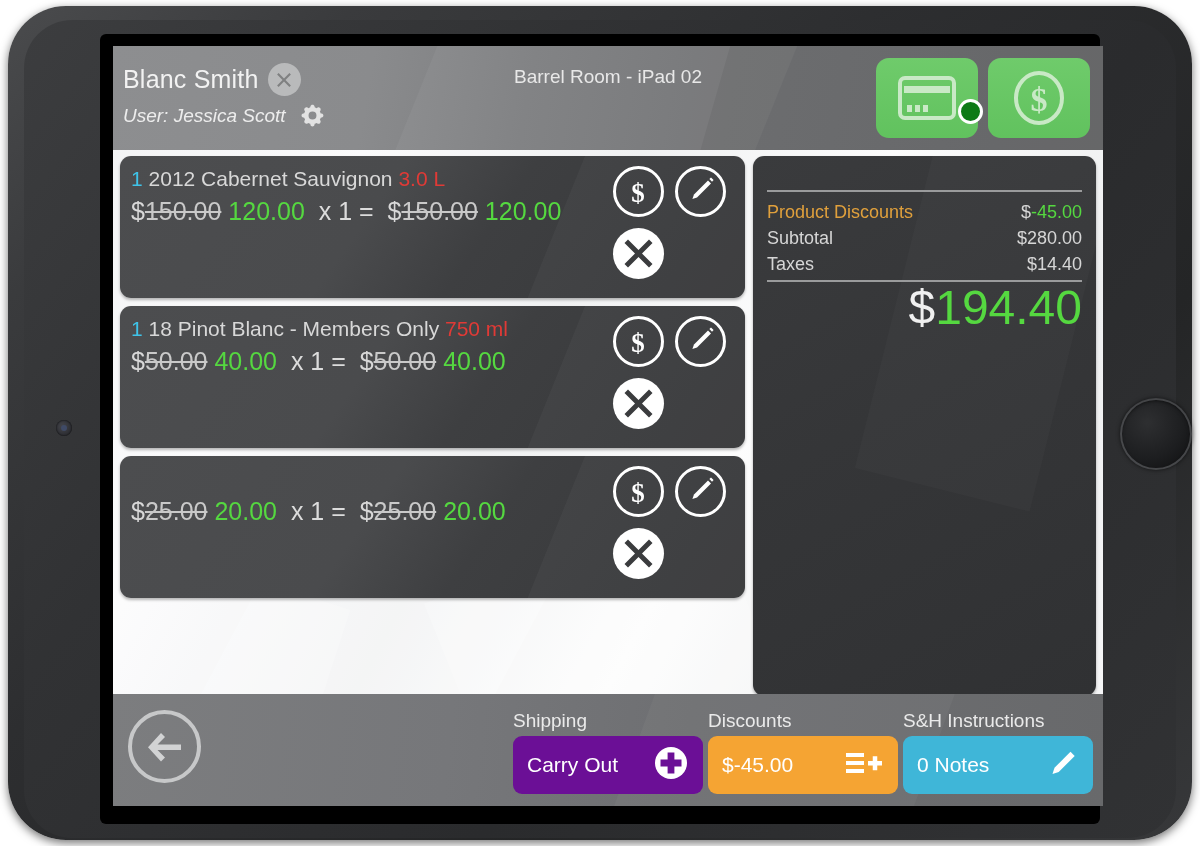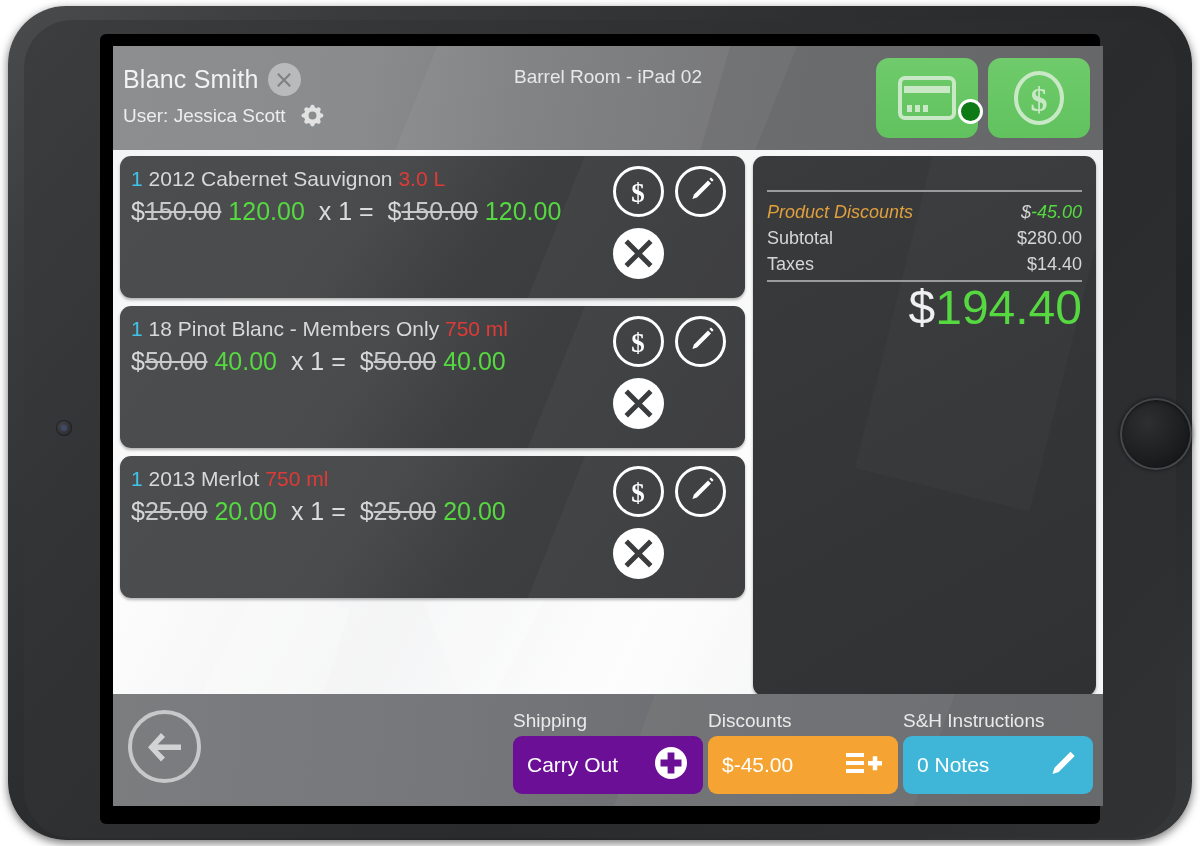--- a/index.html
+++ b/index.html
@@ -104,21 +104,21 @@
   }
   #customer-clear-icon {
     width: 33px; height: 33px; border-radius: 50%;
     background: #b9babb;
     display: flex; align-items: center; justify-content: center;
     flex: none;
   }
   #customer-clear-icon svg { display:block; }
   #user-row {
     position: absolute; left: 10px; top: 56px;
-    display: flex; align-items: center; gap: 13px;
+    display: flex; align-items: center; gap: 13px; font-style: italic;
   }
   #user-label { font-size: 19px; color: #ededed; }
   #gear-icon { width: 27px; height: 27px; flex: none; }
   #screen-title {
     position: absolute; left: 0; top: 20px; width: 990px;
     text-align: center; font-size: 19px; color: #e8e8e8;
   }
   .pay-btn {
     position: absolute; top: 12px;
     width: 102px; height: 80px; border-radius: 13px;
@@ -193,21 +193,21 @@
   .totals-rule {
     position: absolute; left: 14px; width: 315px; height: 2px;
     background: #9a9b9c;
   }
   #rule-top { top: 34px; }
   #rule-bottom { top: 124px; }
   .totals-row {
     position: absolute; left: 14px; width: 315px;
     font-size: 18px; display: flex; justify-content: space-between;
   }
-  #row-discounts { top: 46px; font-style: italic; }
+  #row-discounts { top: 46px; }
   #row-subtotal  { top: 72px; gap: 36px; }
   #row-taxes     { top: 98px; }
   .tl-discount { color: #e0a03c; }
   .tl-plain { color: #d6d6d6; }
   .tv-green { color: #55d840; }
   .tv-plain { color: #d6d6d6; }
   .tv-cur { color: #d6d6d6; }
   #grand-total {
     position: absolute; right: 14px; top: 128px;
     font-size: 48px; line-height: 1;
@@ -379,25 +379,20 @@
           <div class="round-btn btn-remove">
             <svg width="51" height="51" viewBox="0 0 51 51" aria-hidden="true">
               <path d="M15 11.5 L25.5 22 L36 11.5 L39.5 15 L29 25.5 L39.5 36 L36 39.5 L25.5 29 L15 39.5 L11.5 36 L22 25.5 L11.5 15 Z" fill="#3b3c3e"></path>
             </svg>
           </div>
         </div>
       </div>
 
       <div class="line-item">
         <div class="item-sheen"></div>
-        <div class="item-title">
-          <span class="item-qty">1</span>
-          <span>2013 Merlot</span>
-          <span class="item-size">750 ml</span>
-        </div>
         <div class="item-price-row">
           <span class="cur">$</span><span class="strike-amt">25.00</span>
           <span class="new-amt">20.00</span>
           &nbsp;<span class="mult">x 1 =</span>&nbsp;
           <span class="cur">$</span><span class="strike-amt">25.00</span>
           <span class="new-amt">20.00</span>
         </div>
         <div class="item-actions">
           <div class="round-btn outline-btn btn-dollar">
             <svg width="44" height="44" viewBox="0 0 44 44" aria-hidden="true">

